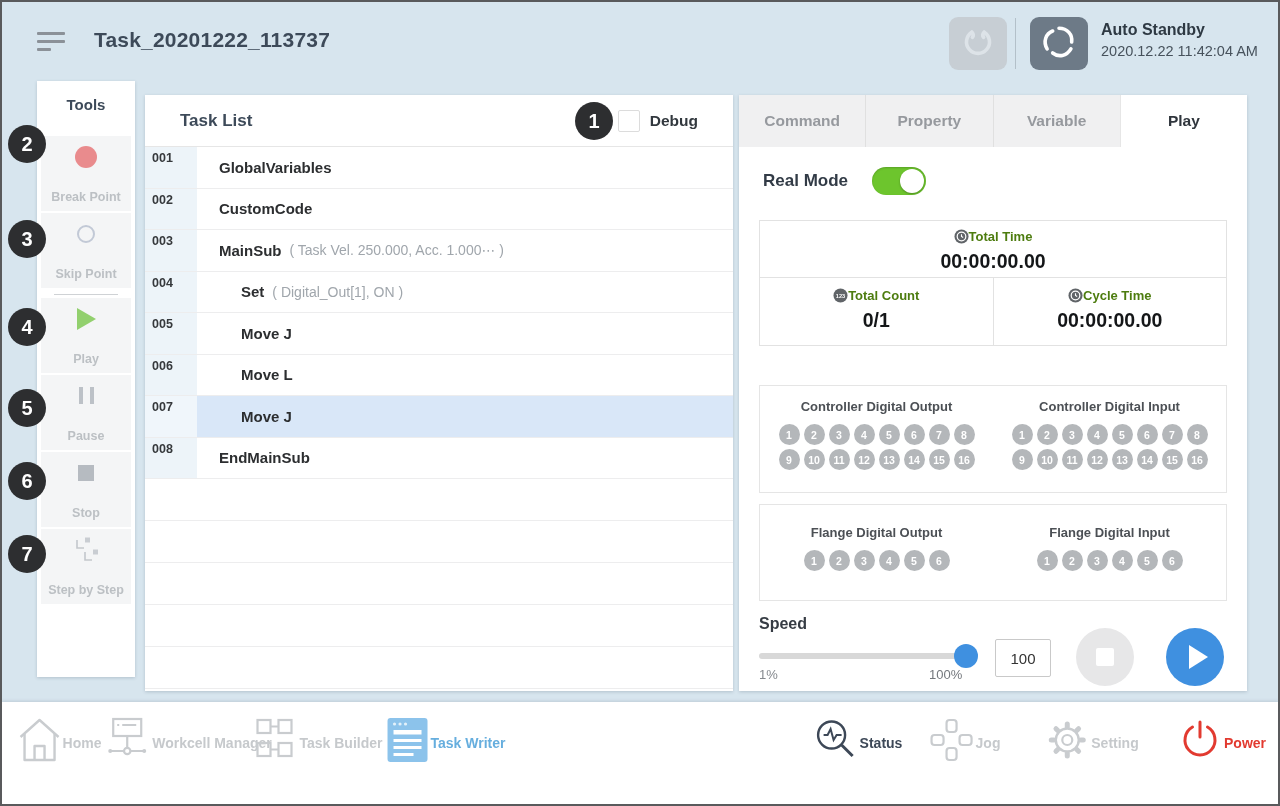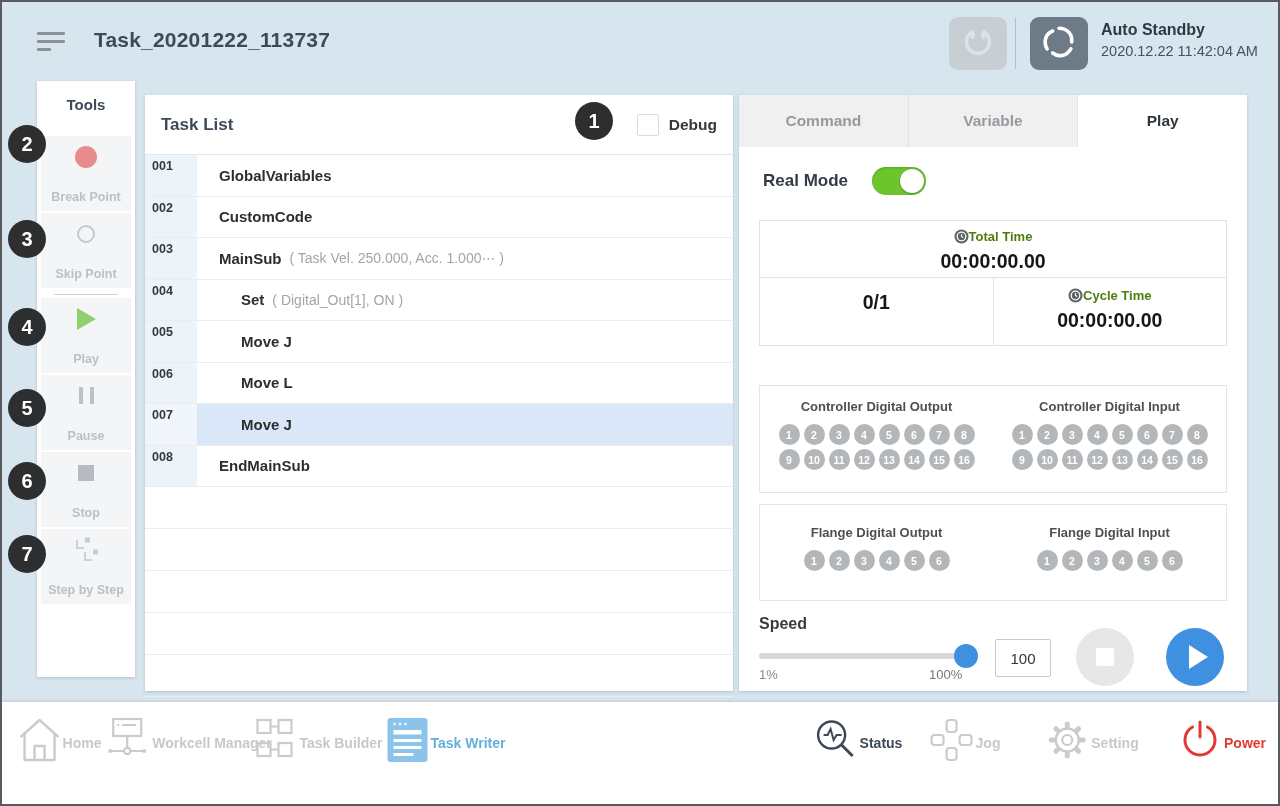--- a/index.html
+++ b/index.html
@@ -39,21 +39,21 @@
   .tool-divider{width:90px;height:8px;margin:0 auto;display:flex;align-items:center;justify-content:center;}
   .tool-divider::after{content:"";width:64px;height:1px;background:#cfd2d5;}
   .t-dot{width:22px;height:22px;border-radius:50%;background:#e98b8d;}
   .t-ring{width:18px;height:18px;border-radius:50%;border:2px solid #c2c9d6;}
   .t-tri{width:0;height:0;border-left:19px solid #92d06e;border-top:11px solid transparent;border-bottom:11px solid transparent;}
   .t-bar{width:4px;height:17px;background:#bcc1c7;display:inline-block;}
   .t-sq{width:16px;height:16px;background:#b6bbc1;}
 
   
   .tasklist{left:143px;top:93px;width:588px;height:596px;}
-  .tl-header{height:60px;border-bottom:1px solid #e6e6e6;display:flex;align-items:center;justify-content:space-between;padding:0 16px;}
+  .tl-header{height:52px;border-bottom:1px solid #e6e6e6;display:flex;align-items:center;justify-content:space-between;padding:0 35px;}
   .tl-title{font-size:17px;font-weight:bold;color:#3d4a59;}
   .debug-wrap{display:flex;align-items:center;gap:10px;cursor:pointer;}
   .checkbox{width:22px;height:22px;background:#fff;border:1.5px solid #dcdcdc;border-radius:2px;}
   .debug-label{font-size:15.5px;font-weight:bold;color:#32383e;}
   .trow{display:flex;height:41.5px;border-bottom:1px solid #ededee;position:relative;}
   .trow-num{width:52px;background:#edf4f9;font-size:12.5px;font-weight:bold;color:#36393c;padding:4px 0 0 7px;flex:none;}
   .trow-body{flex:1;display:flex;align-items:center;}
   .ind0 .trow-body{padding-left:22px;}
   .ind1 .trow-body{padding-left:44px;}
   .trow-name{font-size:15px;font-weight:bold;color:#2c2e30;white-space:nowrap;}
@@ -275,20 +275,21 @@
         <div class="trow empty"></div>
         <div class="trow empty"></div>
         <div class="trow empty"></div>
         <div class="trow empty"></div>
       </div>
   </div>
 
   <div class="panel playpanel">
     <div class="ptabs" id="ptabs">
         <div class="ptab">Command</div>
+        <div class="ptab">Property</div>
         <div class="ptab">Variable</div>
         <div class="ptab active">Play</div>
       </div>
 
     <div class="realmode">
       <span class="realmode-label">Real Mode</span>
       <span class="toggle">
           <span class="toggle-knob"></span>
         </span>
     </div>
@@ -302,20 +303,29 @@
                 <circle cx="8" cy="8" r="4.6" fill="none" stroke="#fff" stroke-width="1.3"></circle>
                 <path d="M8 5.6 V8 L9.8 9" stroke="#fff" stroke-width="1.2" fill="none"></path>
               </svg>
           </span>
           <span>Total Time</span>
         </div>
         <div class="metric-value">00:00:00.00</div>
       </div>
       <div class="m-row">
         <div class="m-cell">
+          <div class="metric-label">
+            <span>
+              <svg width="15" height="15" viewBox="0 0 16 16">
+                  <circle cx="8" cy="8" r="7.5" fill="#606468"></circle>
+                  <text x="8" y="10.4" font-size="6" font-weight="bold" fill="#fff" text-anchor="middle">123</text>
+                </svg>
+            </span>
+            <span>Total Count</span>
+          </div>
           <div class="metric-value">0/1</div>
         </div>
         <div class="m-cell">
           <div class="metric-label">
             <span>
               <svg width="15" height="15" viewBox="0 0 16 16">
                   <circle cx="8" cy="8" r="7.5" fill="#606468"></circle>
                   <circle cx="8" cy="8" r="4.6" fill="none" stroke="#fff" stroke-width="1.3"></circle>
                   <path d="M8 5.6 V8 L9.8 9" stroke="#fff" stroke-width="1.2" fill="none"></path>
                 </svg>

